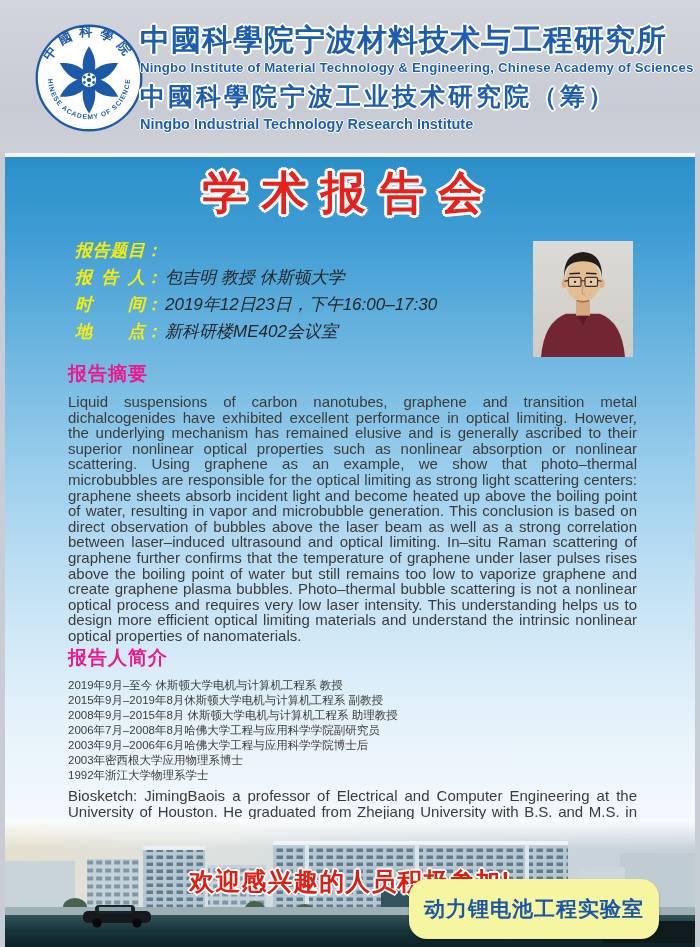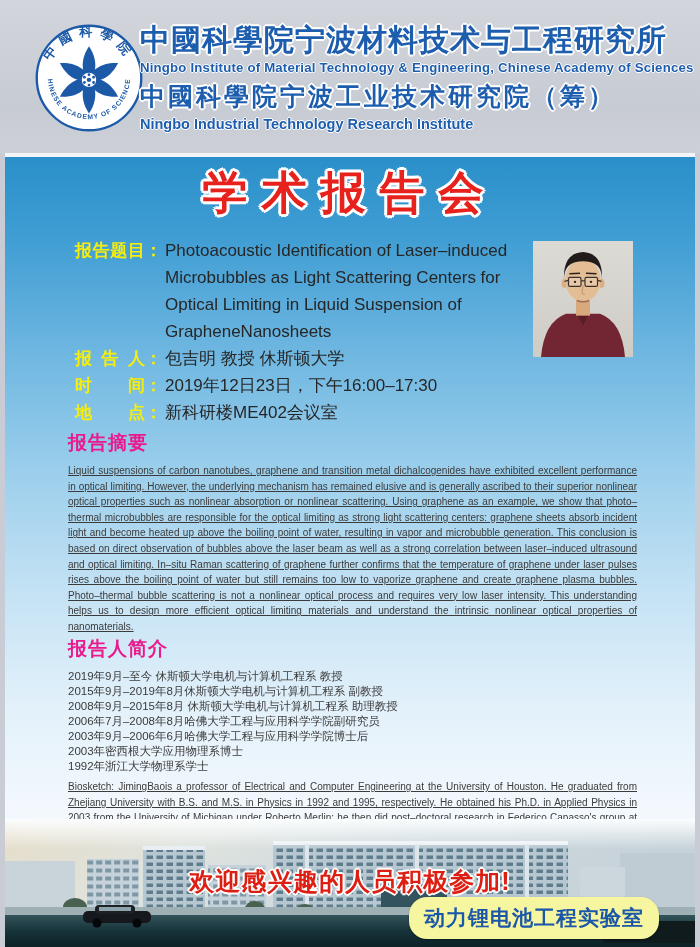--- a/index.html
+++ b/index.html
@@ -23,47 +23,47 @@
 
   
   .panel{position:absolute;left:5px;right:5px;top:153px;bottom:0;
          border-top:4px solid #f3f5f8;
          background:linear-gradient(180deg,#2a8fc9 0%,#3f9dd3 10%,#6fb7e1 25%,
                     #9ccfec 40%,#c4e2f4 55%,#e3f1fa 70%,#f2f8fd 82%,#fbfdfe 100%);}
   .banner{margin-top:10px;text-align:center;font-size:45px;font-weight:bold;
           color:#e7211c;letter-spacing:14px;line-height:52px;
           text-shadow:-3px 0 0 #fff,3px 0 0 #fff,0 -3px 0 #fff,0 3px 0 #fff,
                       -2px -2px 0 #fff,2px 2px 0 #fff,2px -2px 0 #fff,-2px 2px 0 #fff;}
-  .info{margin:18px 0 4px 70px;}
+  .info{margin:18px 0 16px 70px;font-style:italic;}
   .row{display:flex;font-size:17px;line-height:27px;}
   .label{flex:none;width:70px;color:#f7ee0b;font-weight:bold;
          text-align:justify;text-align-last:justify;}
   .colon{flex:none;width:20px;color:#f7ee0b;font-weight:bold;}
   .value{color:#262626;}
   .title-value{width:378px;}
 
   .photo{position:absolute;right:62px;top:84px;width:100px;height:116px;}
 
   .section{margin:0 58px 0 63px;}
   .sec-heading{font-size:19px;font-weight:bold;color:#ea1a8c;letter-spacing:1px;
                margin:1px 0 7px 0;}
-  .body-text{font-size:10px;line-height:15.6px;color:#3b3b3b;text-align:justify;text-decoration:underline;}
+  .body-text{font-size:15px;line-height:15.6px;color:#3b3b3b;text-align:justify;}
   .bio-line{font-size:11.5px;line-height:15.1px;color:#3b3b3b;}
   .biosketch{margin-top:5px;}
 
   
   .footer{position:absolute;left:0;right:0;bottom:0;height:128px;}
   .scene{position:absolute;inset:0;width:100%;height:100%;}
   .welcome{position:absolute;left:50%;top:46px;transform:translateX(-50%);
            white-space:nowrap;font-size:25px;font-weight:bold;color:#dd1e12;
            letter-spacing:1px;
            text-shadow:-2px 0 0 #fff,2px 0 0 #fff,0 -2px 0 #fff,0 2px 0 #fff,
                        -1px -1px 0 #fff,1px 1px 0 #fff,1px -1px 0 #fff,-1px 1px 0 #fff;}
   .badge{position:absolute;right:36px;bottom:8px;height:36px;line-height:36px;
-         padding:3px 15px;border-radius:18px;background:#f6f5a0;
+         padding:12px 15px;border-radius:18px;background:#f6f5a0;
          color:#1b57a8;font-size:21px;font-weight:bold;letter-spacing:1px;
          box-shadow:0 1px 2px rgba(0,0,0,0.35);}
 </style>
 </head>
 <body>
 
 <div class="poster">
 
   <div class="header">
     <svg class="logo" viewBox="0 0 120 120">
@@ -108,21 +108,20 @@
   </div>
 
   <div class="panel">
 
     <div class="banner">学术报告会</div>
 
     <div class="info">
       <div class="row">
         <span class="label">报告题目</span>
           <span class="colon">：</span>
-          <span class="value title-value">Photoacoustic Identification of Laser–induced Microbubbles as Light Scattering Centers for Optical Limiting in Liquid Suspension of GrapheneNanosheets</span>
       </div>
       <div class="row">
         <span class="label">报告人</span>
           <span class="colon">：</span>
           <span class="value">包吉明 教授 休斯顿大学</span>
       </div>
       <div class="row">
         <span class="label">时间</span>
           <span class="colon">：</span>
           <span class="value">2019年12日23日，下午16:00–17:30</span>

